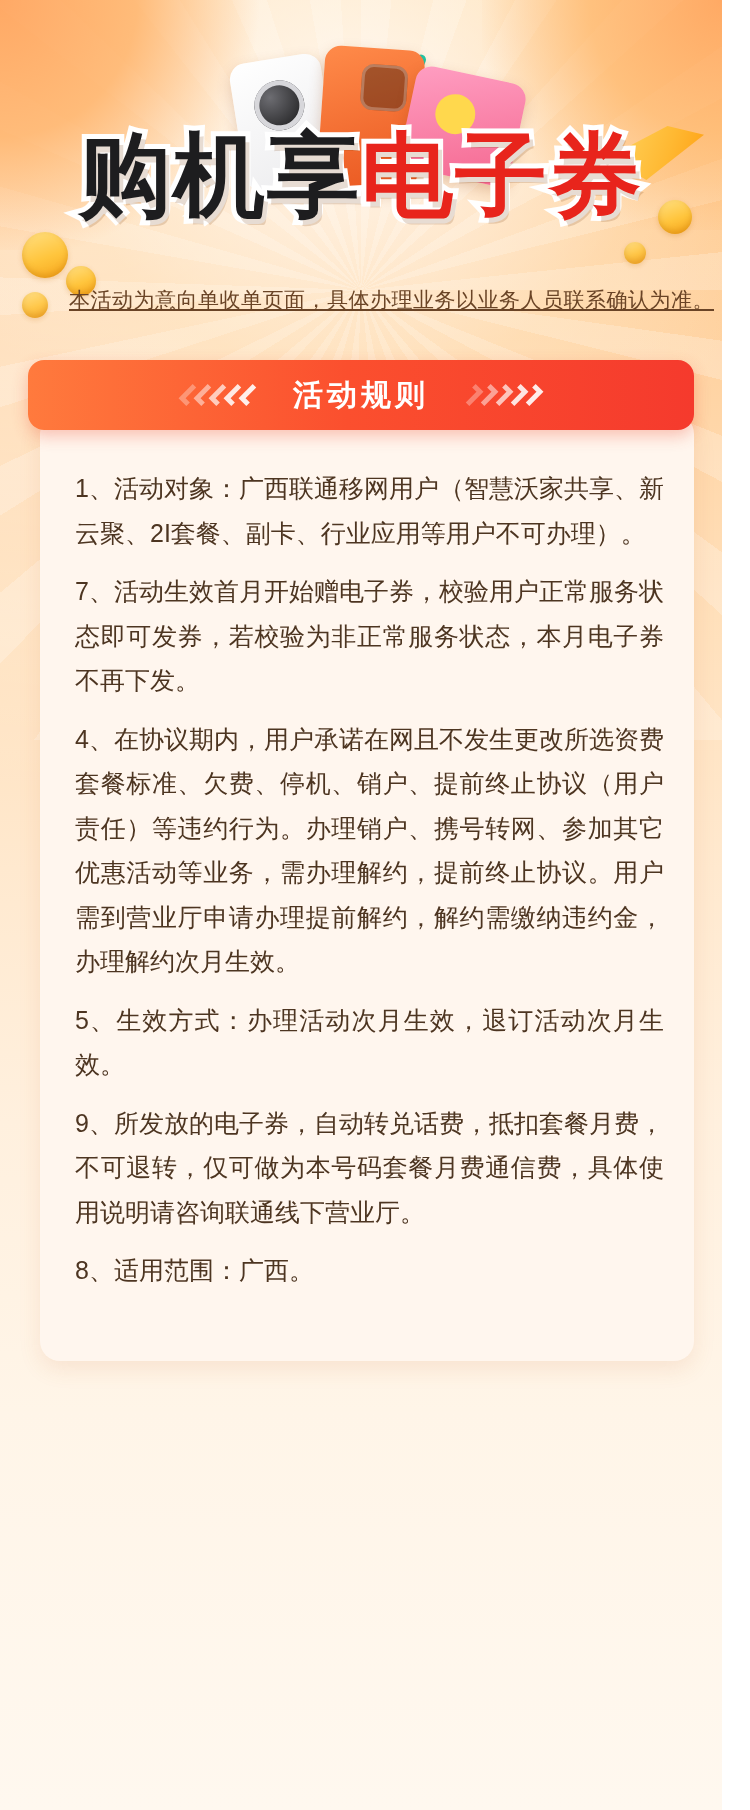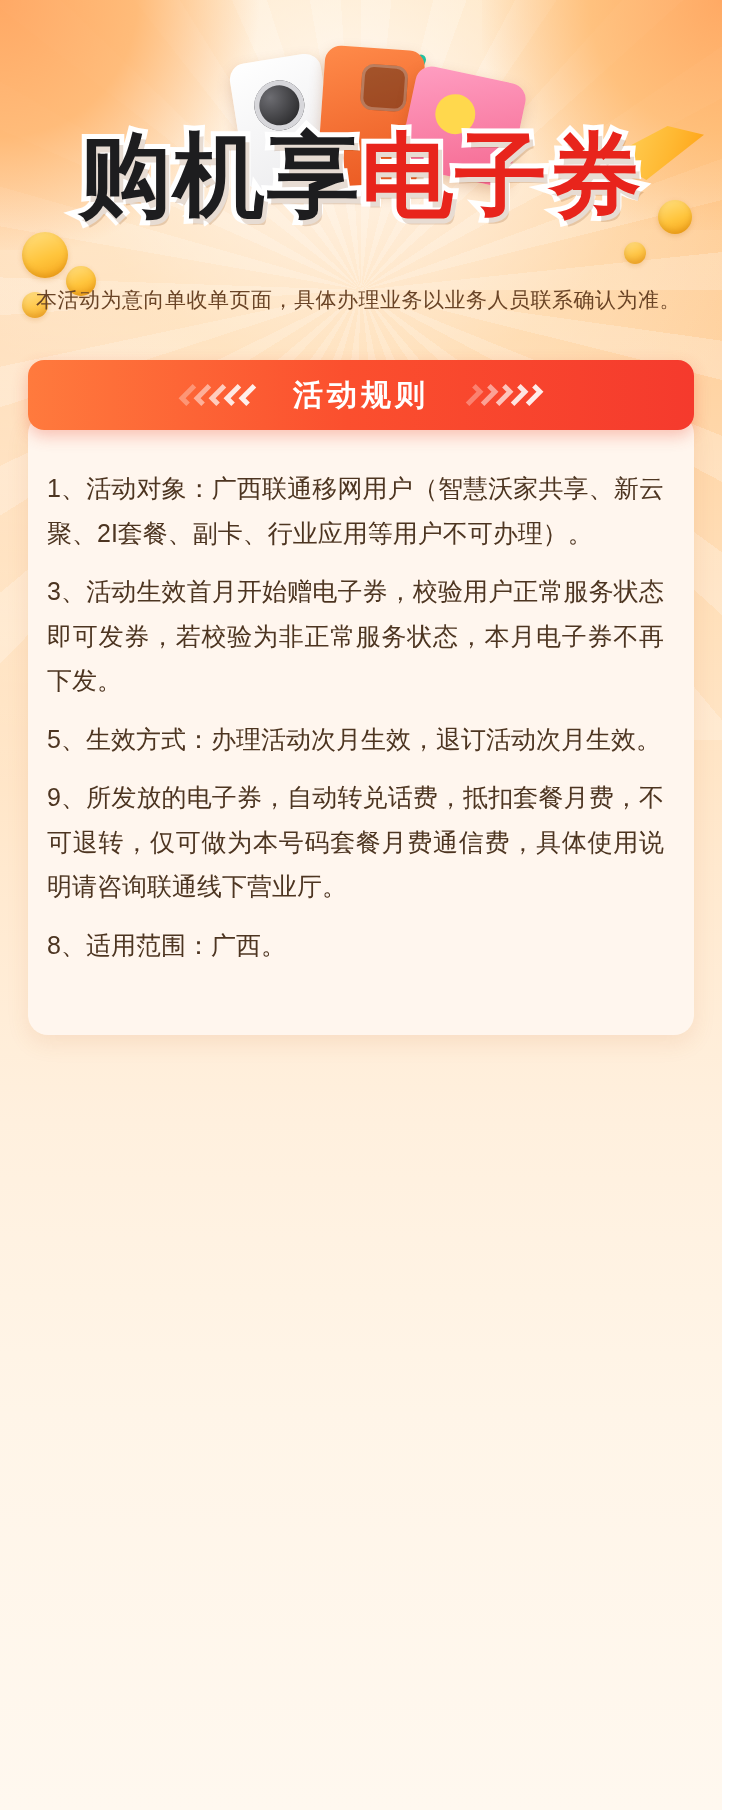--- a/index.html
+++ b/index.html
@@ -154,25 +154,26 @@
     -webkit-text-stroke: 10px #ffffff;
     paint-order: stroke fill;
     text-shadow: 4px 6px 0 rgba(120,60,10,.18);
   }
 
   .subtitle {
     position: relative;
     margin: 0 auto;
     padding: 0 36px;
     width: 750px;
-    text-align: left;
+    text-align: right;
     font-size: 21px;
     color: #6a4426;
     letter-spacing: .5px;
     margin-top: -14px;
+    text-decoration: underline;
   }
 
   
   .card-wrap {
     position: relative;
     margin: 46px 28px 0 28px;
   }
   .banner {
     position: relative;
     height: 70px;
@@ -203,22 +204,22 @@
   }
   .chev.left span { transform: rotate(225deg); }
   .chev span:nth-child(1){ opacity:.35 }
   .chev span:nth-child(2){ opacity:.55 }
   .chev span:nth-child(3){ opacity:.75 }
   .chev span:nth-child(4){ opacity:.95 }
   .chev span:nth-child(5){ opacity:1 }
 
   .card {
     position: relative;
-    margin: -16px 0 0 0;
-    padding: 52px 30px 54px 19px;
+    margin: -16px 0 0 12px;
+    padding: 52px 30px 54px 35px;
     background: #fff6ee;
     border-radius: 20px;
     box-shadow: 0 8px 22px rgba(200,110,50,.12);
     z-index: 2;
   }
   .rule {
     color: #4d3521;
     font-size: 25px;
     line-height: 1.78;
     margin-bottom: 14px;
@@ -272,21 +273,22 @@
         <span></span>
           <span></span>
           <span></span>
           <span></span>
           <span></span>
       </div>
     </div>
 
     <div class="card">
       <p class="rule">1、活动对象：广西联通移网用户（智慧沃家共享、新云聚、2I套餐、副卡、行业应用等用户不可办理）。</p>
-      <p class="rule">3、活动生效首月开始赠电子券，校验用户正常服务状态即可发券，若校验为非正常服务状态，本月电子券不再下发。</p>
+      <p class="rule">7、活动生效首月开始赠电子券，校验用户正常服务状态即可发券，若校验为非正常服务状态，本月电子券不再下发。</p>
+      <p class="rule">4、在协议期内，用户承诺在网且不发生更改所选资费套餐标准、欠费、停机、销户、提前终止协议（用户责任）等违约行为。办理销户、携号转网、参加其它优惠活动等业务，需办理解约，提前终止协议。用户需到营业厅申请办理提前解约，解约需缴纳违约金，办理解约次月生效。</p>
       <p class="rule">5、生效方式：办理活动次月生效，退订活动次月生效。</p>
       <p class="rule">9、所发放的电子券，自动转兑话费，抵扣套餐月费，不可退转，仅可做为本号码套餐月费通信费，具体使用说明请咨询联通线下营业厅。</p>
       <p class="rule">8、适用范围：广西。</p>
     </div>
   </div>
 
   <div class="bottom-pad"></div>
 </div>
 
 </body></html>

